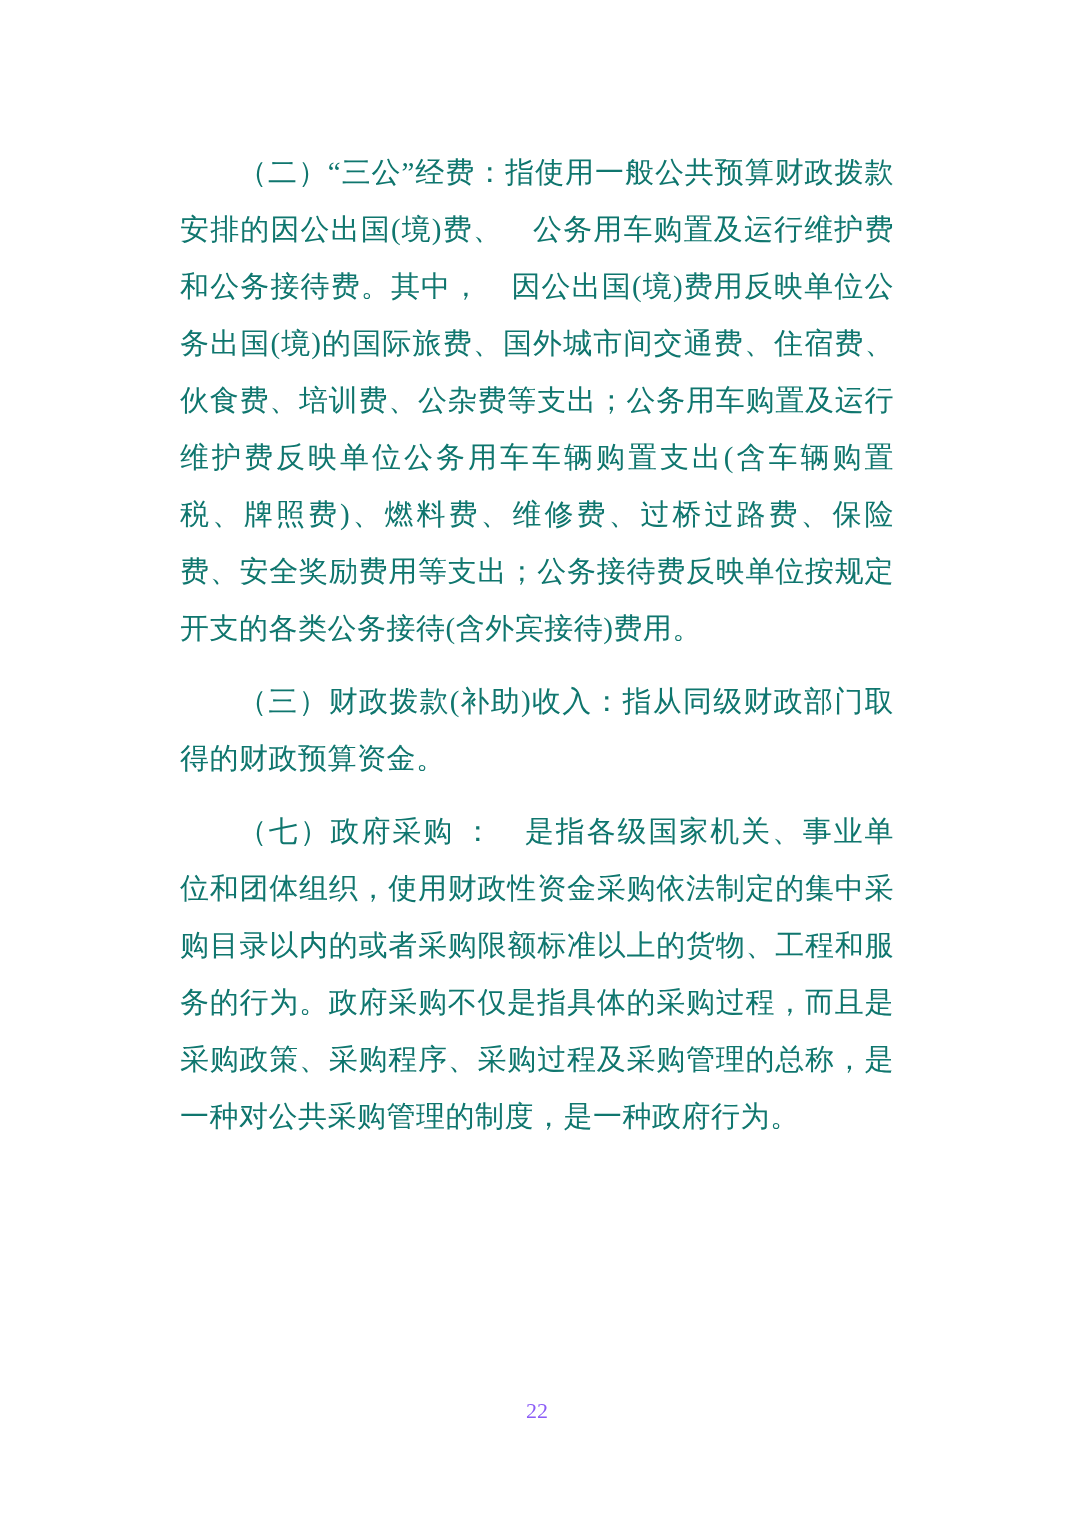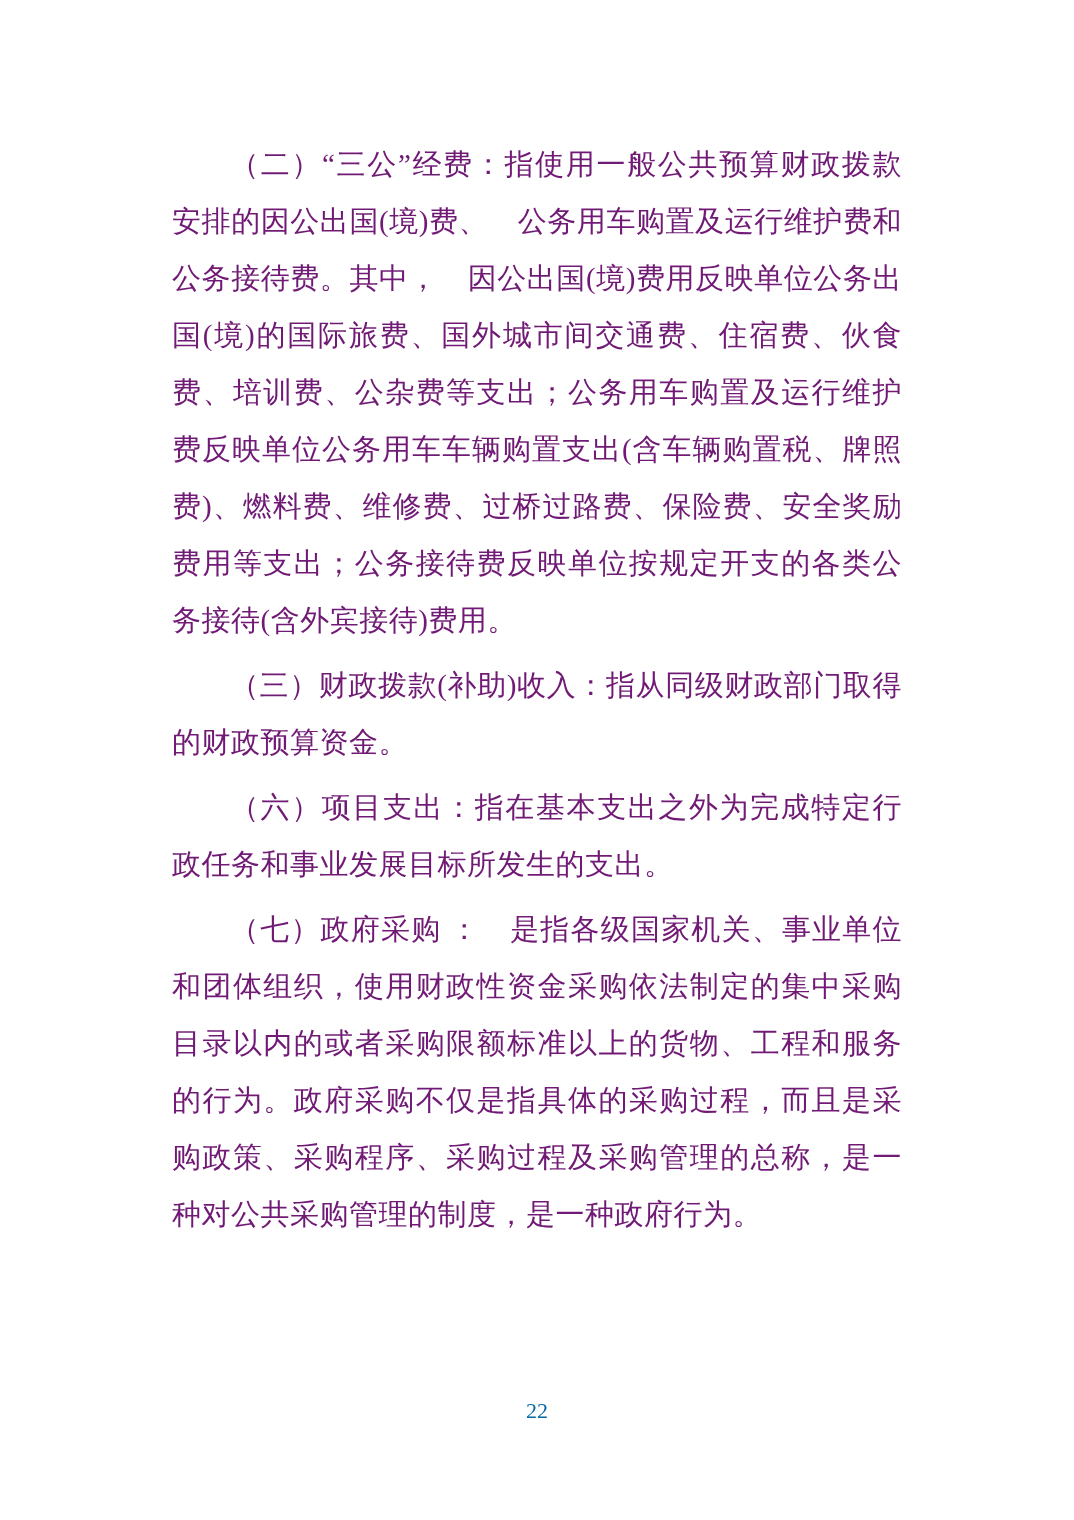--- a/index.html
+++ b/index.html
@@ -14,47 +14,46 @@
     background: #ffffff;
     overflow: hidden;
   }
   .text-block {
     position: absolute;
     left: 164px;
     top: 128px;
     width: 746px;
   }
   .text-block p {
-    margin: 8px;
+    margin: 16px;
     padding: 0;
     font-family: "Liberation Serif", "DejaVu Serif", serif;
     font-size: 29px;
     line-height: 57px;
-    color: #701a75;
+    color: #0f766e;
     text-align: justify;
     text-justify: inter-ideograph;
     text-indent: 2em;
     letter-spacing: 0.5px;
     word-break: break-all;
   }
   .page-footer {
     position: absolute;
     left: 0;
     top: 1398px;
     width: 100%;
     text-align: center;
     font-family: "Liberation Serif", "DejaVu Serif", serif;
     font-size: 22px;
-    color: #0369a1;
+    color: #8b5cf6;
   }
 </style>
 </head>
 <body>
 
 <div class="doc-page">
   <div class="text-block">
     <p>（二）“三公”经费：指使用一般公共预算财政拨款安排的因公出国(境)费、　公务用车购置及运行维护费和公务接待费。其中，　因公出国(境)费用反映单位公务出国(境)的国际旅费、国外城市间交通费、住宿费、伙食费、培训费、公杂费等支出；公务用车购置及运行维护费反映单位公务用车车辆购置支出(含车辆购置税、牌照费)、燃料费、维修费、过桥过路费、保险费、安全奖励费用等支出；公务接待费反映单位按规定开支的各类公务接待(含外宾接待)费用。</p>
     <p>（三）财政拨款(补助)收入：指从同级财政部门取得的财政预算资金。</p>
-    <p>（六）项目支出：指在基本支出之外为完成特定行政任务和事业发展目标所发生的支出。</p>
     <p>（七）政府采购 ：　是指各级国家机关、事业单位和团体组织，使用财政性资金采购依法制定的集中采购目录以内的或者采购限额标准以上的货物、工程和服务的行为。政府采购不仅是指具体的采购过程，而且是采购政策、采购程序、采购过程及采购管理的总称，是一种对公共采购管理的制度，是一种政府行为。</p>
   </div>
   <div class="page-footer">22</div>
 </div>
 
 </body></html>

